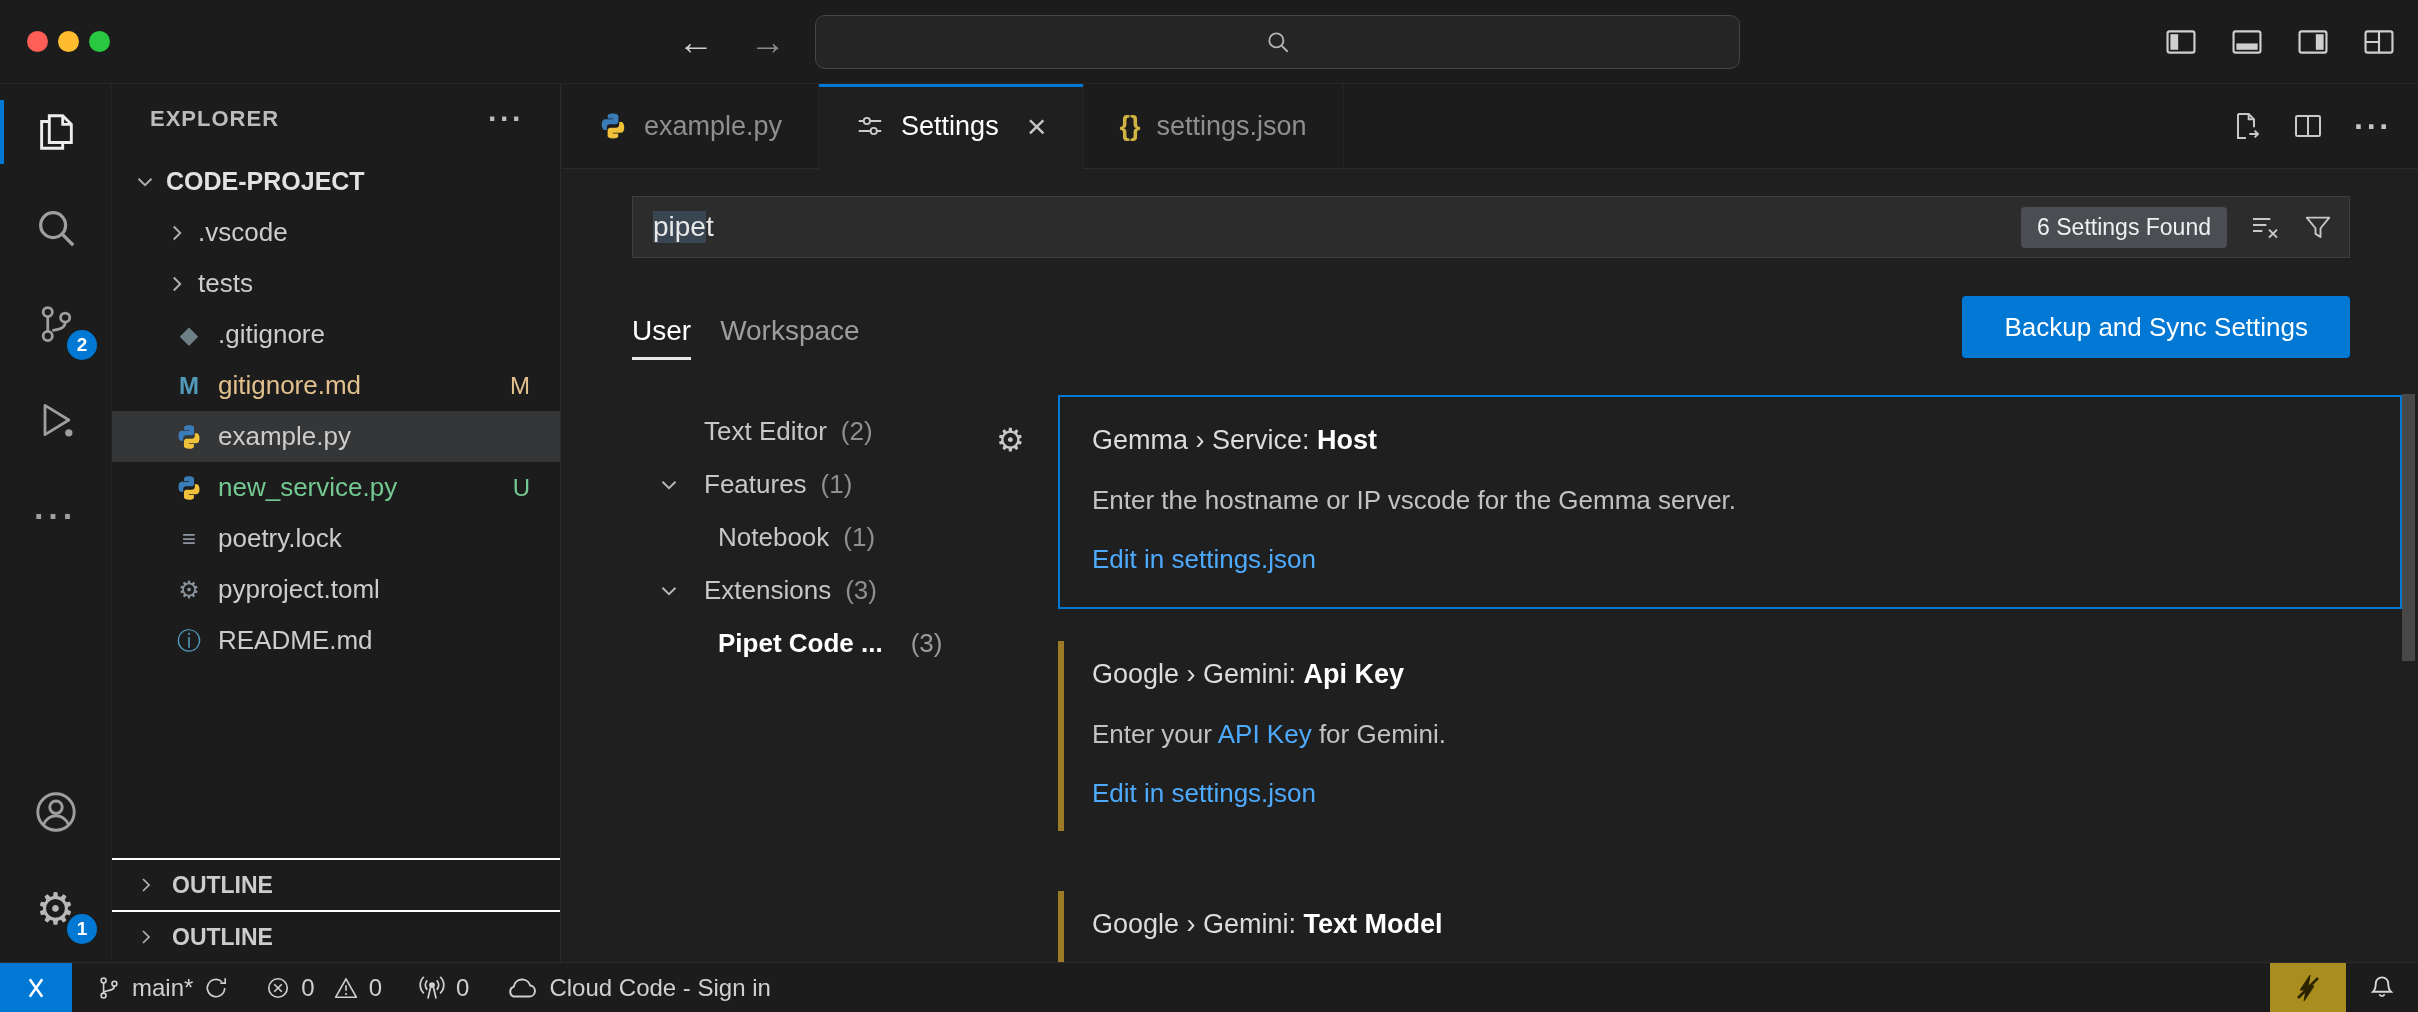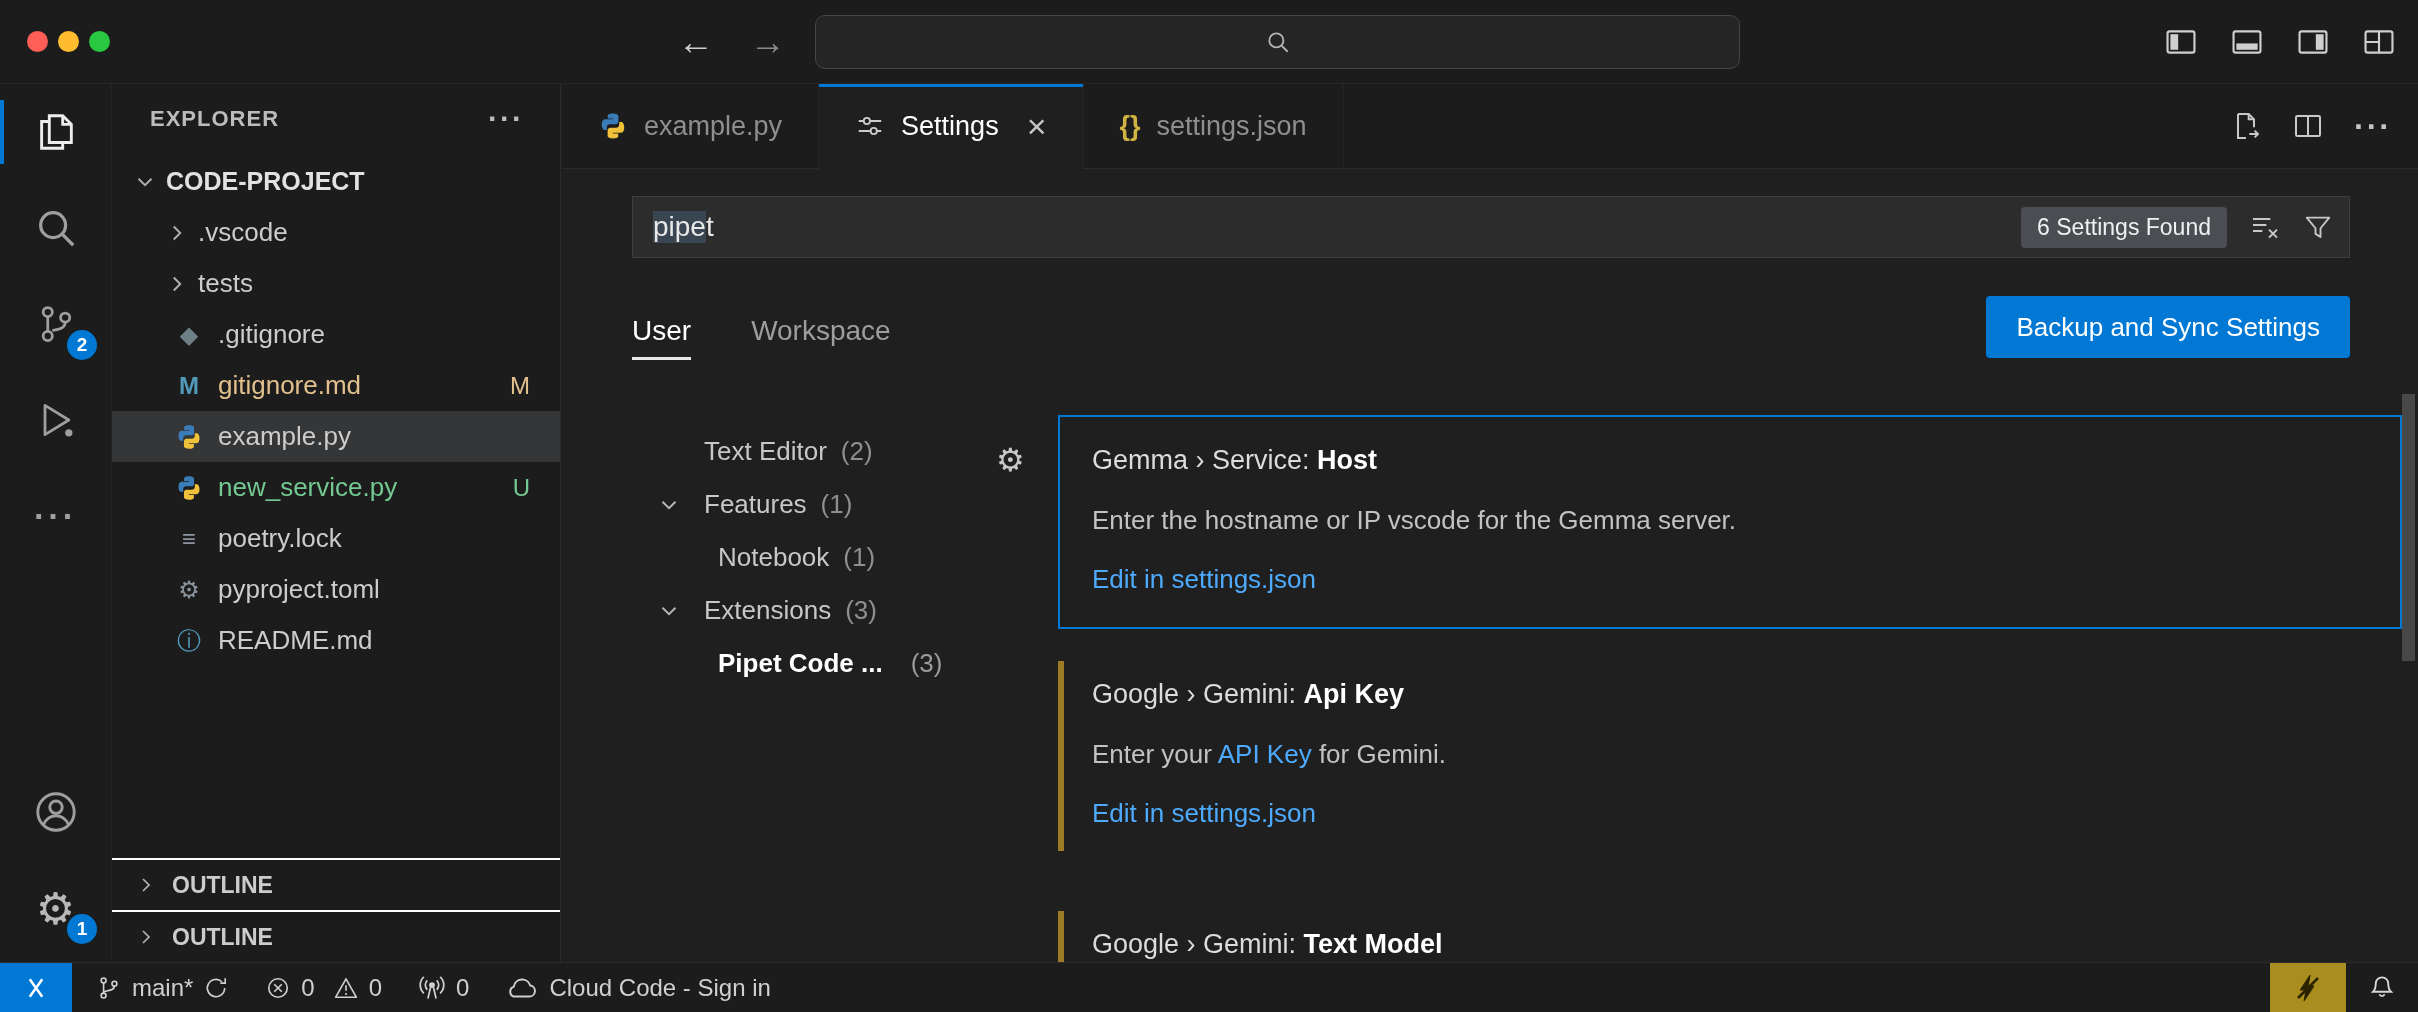--- a/index.html
+++ b/index.html
@@ -65,27 +65,27 @@
   .ic-braces { color: #d0b344; font-weight: 700; font-size: 27px; }
   .tab-actions { margin-left: auto; display: flex; align-items: center; gap: 30px; padding-right: 26px; color: #c5c5c5; }
   .ta-ellipsis { font-size: 32px; font-weight: 700; letter-spacing: 2px; color: #c5c5c5; }
 
   
   .spage { position: absolute; top: 86px; left: 0; right: 0; bottom: 0; overflow: hidden; }
   .s-search { position: absolute; top: 26px; left: 70px; right: 68px; height: 62px; background: #2c2c2c; border: 1px solid #3e3e42; display: flex; align-items: center; padding: 0 16px 0 20px; font-size: 28px; color: #e8e8e8; }
   .sel { background: #3a4552; }
   .s-badge { margin-left: auto; background: #4a4d52; color: #f0f0f0; font-size: 23px; padding: 7px 16px; border-radius: 4px; }
   .s-search .sicon { margin-left: 22px; display: flex; }
-  .scope-row { position: absolute; top: 128px; left: 70px; height: 66px; display: flex; align-items: stretch; gap: 60px; font-size: 28px; }
+  .scope-row { position: absolute; top: 128px; left: 70px; height: 66px; display: flex; align-items: stretch; gap: 29px; font-size: 28px; }
   .scope { color: #9d9d9d; position: relative; display: flex; align-items: center; }
   .scope.active { color: #fff; }
   .scope.active::after { content: ""; position: absolute; bottom: 4px; left: 0; right: 0; height: 3px; background: #e8e8e8; }
-  .sync-btn { position: absolute; right: 68px; top: 126px; height: 62px; background: #0078d4; color: #fff; font-size: 26px; display: flex; align-items: center; padding: 0 30px; border-radius: 4px; }
-
-  .s-body { position: absolute; top: 225px; left: 0; right: 0; bottom: 0; margin-top: 20px; }
+  .sync-btn { position: absolute; right: 68px; top: 126px; height: 62px; background: #0078d4; color: #fff; font-size: 26px; display: flex; align-items: center; padding: 0 42px; border-radius: 4px; }
+
+  .s-body { position: absolute; top: 225px; left: 0; right: 0; bottom: 0; }
   .toc { position: absolute; left: 50px; top: 10px; width: 440px; font-size: 26px; color: #c7c7c7; }
   .toc-row { position: relative; height: 53px; display: flex; align-items: center; padding-left: 92px; gap: 14px; }
   .toc-row.lvl2 { padding-left: 106px; }
   .toc-chev { position: absolute; left: 44px; top: 14px; }
   .toc-count { color: #8f8f8f; }
   .toc-row.active { color: #fff; font-weight: 700; }
   .toc-row.active .toc-count { font-weight: 400; color: #9a9a9a; margin-left: 14px; }
 
   .slist { position: absolute; left: 496px; right: 16px; top: 0; }
   .setting { position: relative; padding: 26px 30px 30px 34px; }

